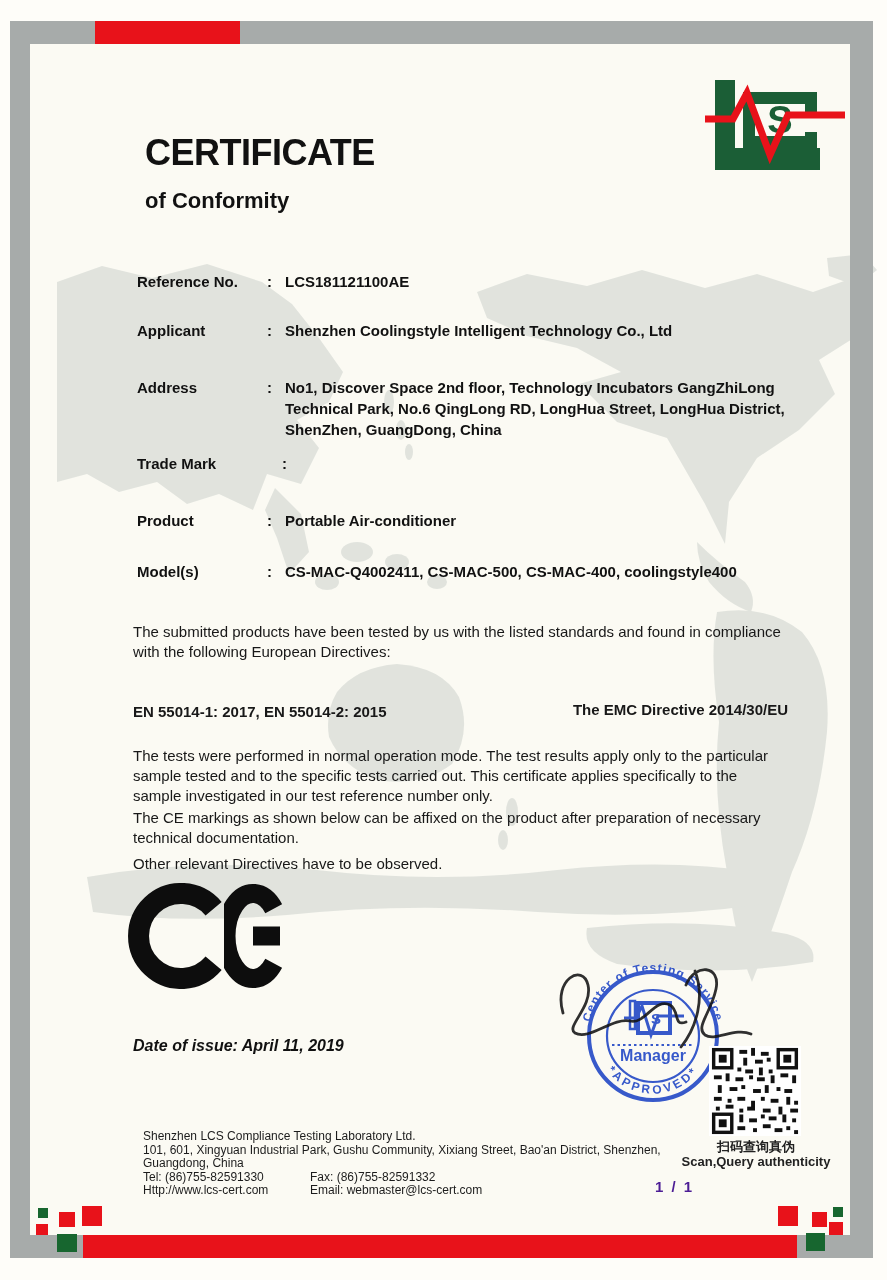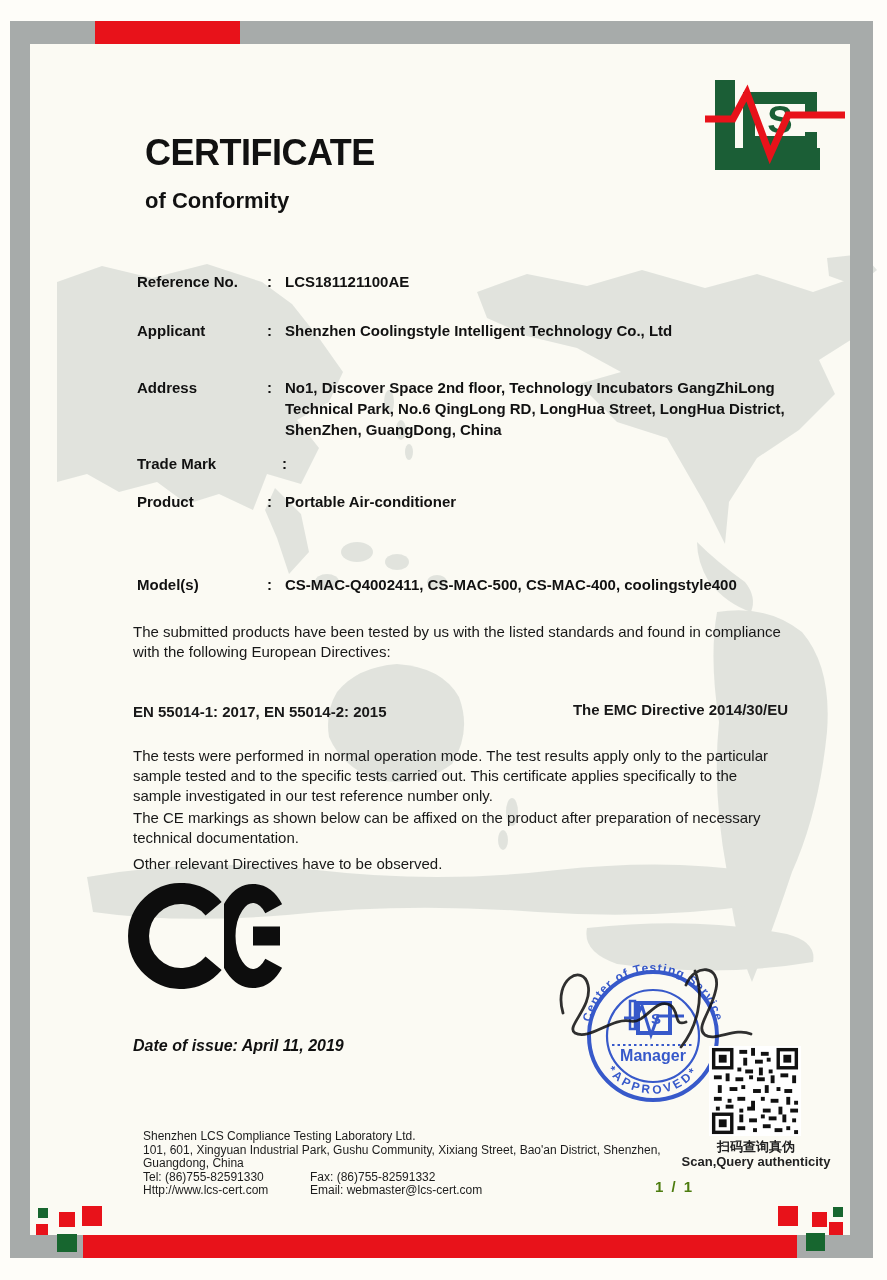--- a/index.html
+++ b/index.html
@@ -36,21 +36,21 @@
   
   .stamp{position:absolute;left:578px;top:961px;opacity:.95;}
   .sig{position:absolute;left:545px;top:955px;}
   .qr{position:absolute;left:709px;top:1046px;background:#fff;}
   .qr-cap-zh{position:absolute;left:700px;top:1138px;width:112px;text-align:center;font-size:13px;font-weight:bold;color:#222;}
   .qr-cap-en{position:absolute;left:668px;top:1154px;width:176px;text-align:center;font-size:13px;font-weight:bold;color:#222;}
   
   .footer{position:absolute;left:143px;top:1130px;font-size:12px;line-height:13.5px;color:#1c1c1c;}
   .footer .cols{display:flex;}
   .footer .c1{width:167px;}
-  .page-num{position:absolute;left:655px;top:1178px;font-size:15px;font-weight:bold;letter-spacing:2px;color:#4d7c0f;}
+  .page-num{position:absolute;left:655px;top:1178px;font-size:15px;font-weight:bold;letter-spacing:2px;color:#4c1d95;}
   svg{display:block;}
 </style>
 </head>
 <body>
 
 <div class="page">
   <div class="sheet"></div>
 
   <svg class="worldmap" width="820" height="760" viewBox="0 0 820 760">
     <g fill="#c8cec9" stroke="none">
@@ -122,26 +122,26 @@
     <span class="val">
       <div>No1, Discover Space 2nd floor, Technology Incubators GangZhiLong</div>
       <div>Technical Park, No.6 QingLong RD, LongHua Street, LongHua District,</div>
       <div>ShenZhen, GuangDong, China</div>
     </span>
   </div>
   <div class="field" style="top:453px;gap:15px;">
     <span class="lbl">Trade Mark</span>
     <span class="sep">:</span>
   </div>
-  <div class="field" style="top:491px;justify-content:space-between;">
+  <div class="field" style="top:510px;justify-content:space-between;">
     <span class="lbl">Product</span>
     <span class="sep">:</span>
     <span class="val">Portable Air-conditioner</span>
   </div>
-  <div class="field" style="top:574px;">
+  <div class="field" style="top:561px;">
     <span class="lbl">Model(s)</span>
     <span class="sep">:</span>
     <span class="val">CS-MAC-Q4002411, CS-MAC-500, CS-MAC-400, coolingstyle400</span>
   </div>
 
   <div class="para" style="top:622px;">The submitted products have been tested by us with the listed standards and found in compliance with the following European Directives:</div>
   <div class="para bold" style="top:700px;text-align:right;">The EMC Directive 2014/30/EU</div>
   <div class="para bold" style="top:702px;">EN 55014-1: 2017, EN 55014-2: 2015</div>
   <div class="para" style="top:746px;">The tests were performed in normal operation mode. The test results apply only to the particular sample tested and to the specific tests carried out. This certificate applies specifically to the sample investigated in our test reference number only.</div>
   <div class="para" style="top:808px;">The CE markings as shown below can be affixed on the product after preparation of necessary technical documentation.</div>

